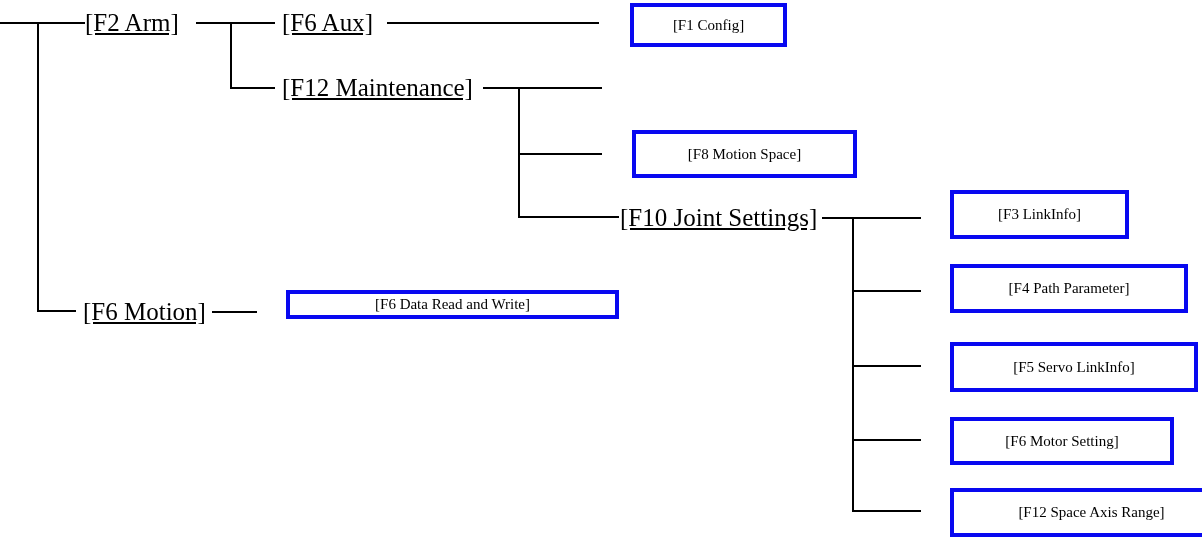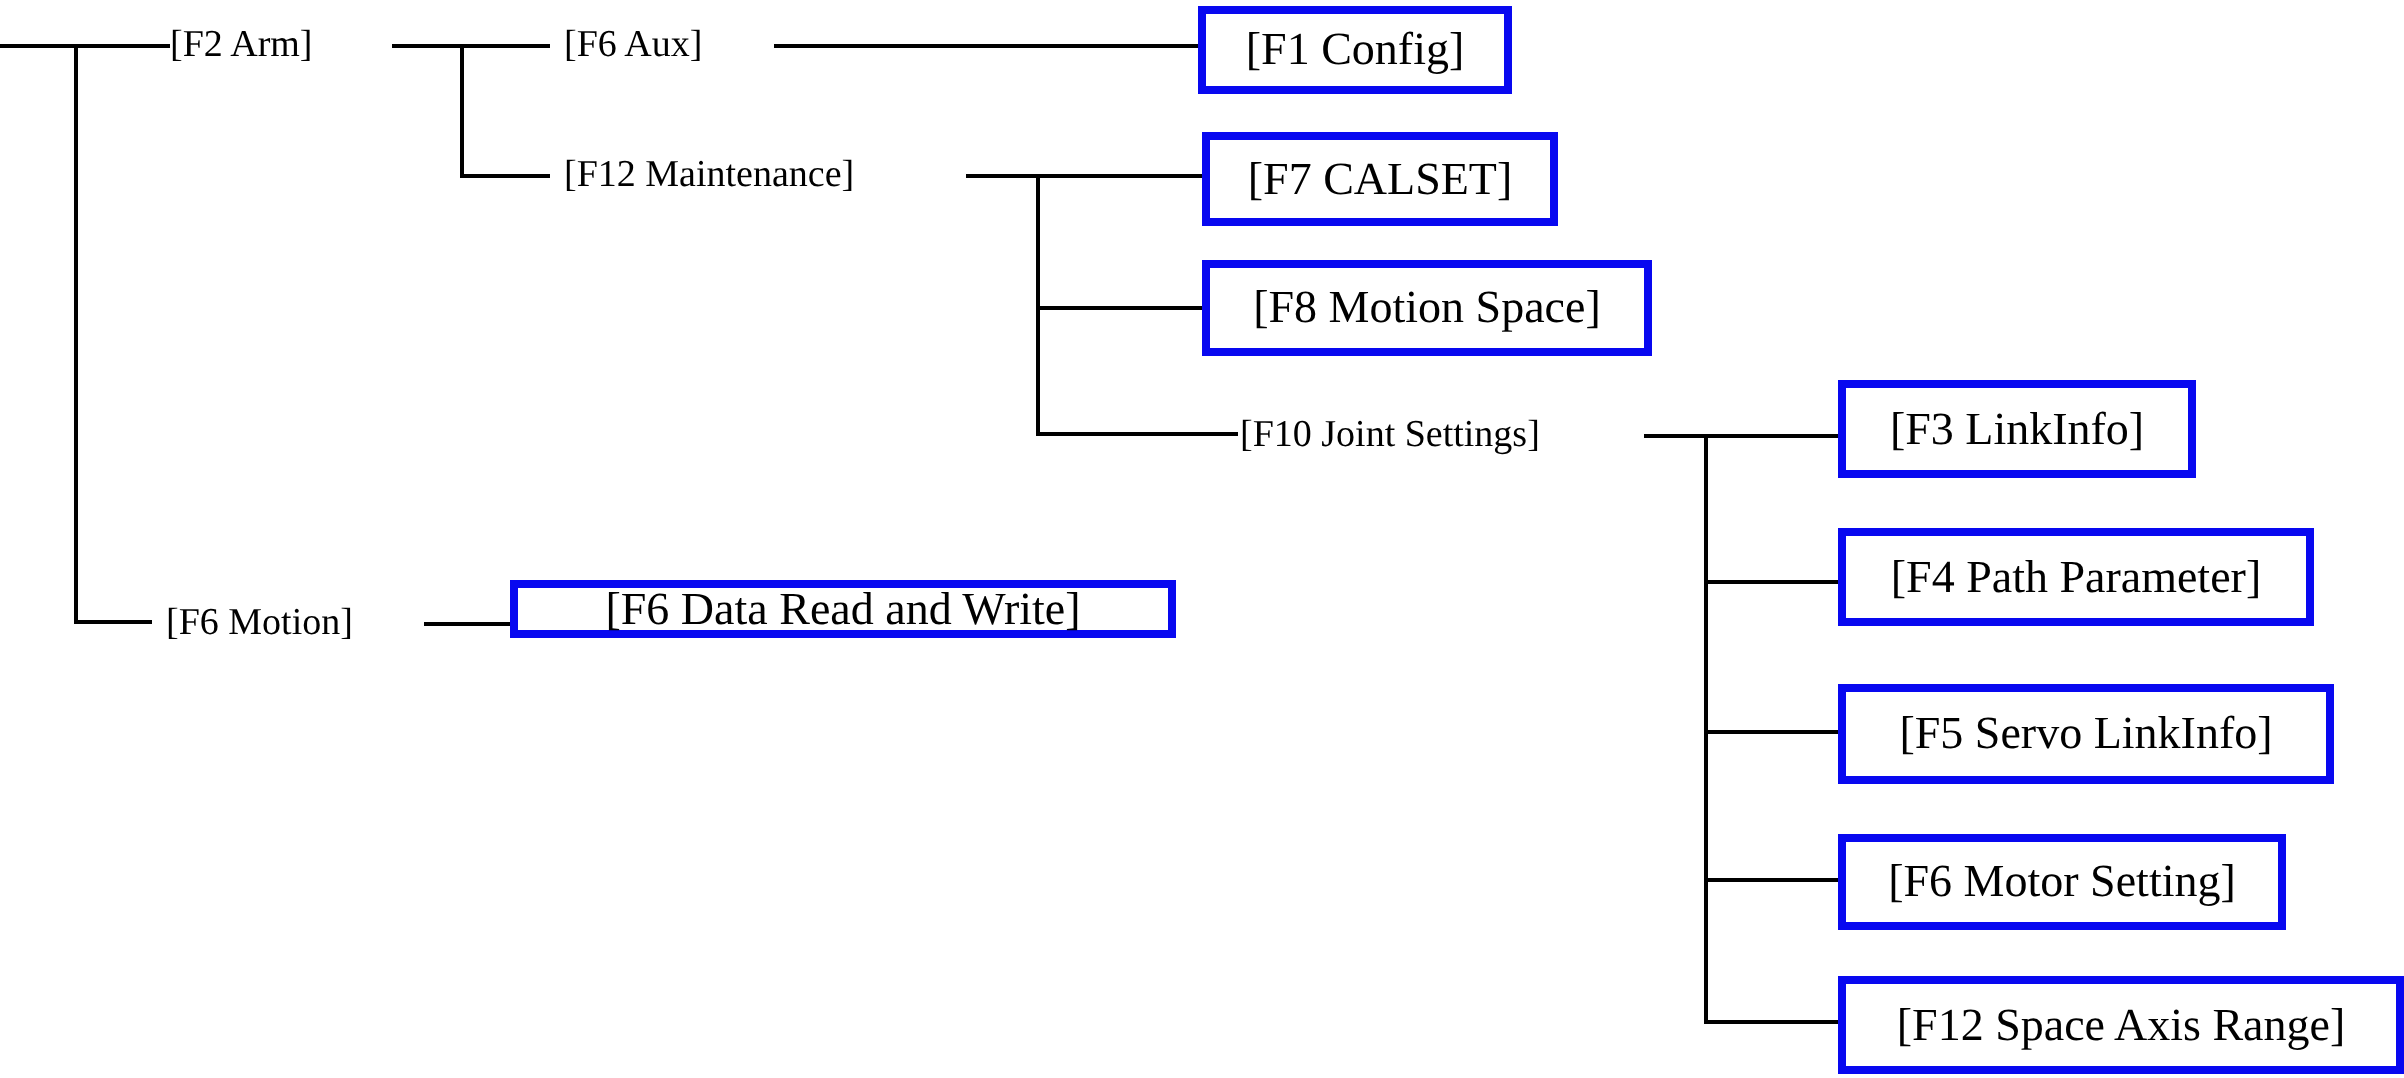--- a/index.html
+++ b/index.html
@@ -22,35 +22,37 @@
   }
   .vline {
     position: absolute;
     width: 2px;
     background: var(--line, #000000);
   }
   .node-plain {
     position: absolute;
     height: 28px;
     line-height: 28px;
-    font-size: 19px;
+    font-size: 25px;
     color: var(--text, #000000);
     white-space: nowrap;
+    text-decoration: underline;
   }
   .node-box {
     position: absolute;
     box-sizing: border-box;
     border: 4px solid var(--blue, #0808f0);
     background: #ffffff;
     display: flex;
     align-items: center;
     justify-content: center;
-    font-size: 23px;
+    font-size: 15px;
     color: var(--text, #000000);
     white-space: nowrap;
+    margin-left: 31px;
   }
 </style>
 </head>
 <body>
 
 <div id="canvas">
 
   <div class="hline" style="left:0px;   top:22px;  width:85px;"></div>
   <div class="hline" style="left:196px; top:22px;  width:79px;"></div>
   <div class="hline" style="left:387px; top:22px;  width:212px;"></div>
@@ -71,21 +73,20 @@
   <div class="vline" style="left:518px; top:87px;  height:131px;"></div>
   <div class="vline" style="left:852px; top:217px; height:295px;"></div>
 
   <div class="node-plain" style="left:85px;  top:9px;">[F2 Arm]</div>
   <div class="node-plain" style="left:282px; top:9px;">[F6 Aux]</div>
   <div class="node-plain" style="left:282px; top:74px;">[F12 Maintenance]</div>
   <div class="node-plain" style="left:620px; top:204px;">[F10 Joint Settings]</div>
   <div class="node-plain" style="left:83px;  top:298px;">[F6 Motion]</div>
 
   <div class="node-box" style="left:599px; top:3px;   width:157px; height:44px;">[F1 Config]</div>
-  <div class="node-box" style="left:601px; top:66px;  width:178px; height:47px;">[F7 CALSET]</div>
   <div class="node-box" style="left:601px; top:130px; width:225px; height:48px;">[F8 Motion Space]</div>
   <div class="node-box" style="left:919px; top:190px; width:179px; height:49px;">[F3 LinkInfo]</div>
   <div class="node-box" style="left:919px; top:264px; width:238px; height:49px;">[F4 Path Parameter]</div>
   <div class="node-box" style="left:919px; top:342px; width:248px; height:50px;">[F5 Servo LinkInfo]</div>
   <div class="node-box" style="left:919px; top:417px; width:224px; height:48px;">[F6 Motor Setting]</div>
   <div class="node-box" style="left:919px; top:488px; width:283px; height:49px;">[F12 Space Axis Range]</div>
   <div class="node-box" style="left:255px; top:290px; width:333px; height:29px;">[F6 Data Read and Write]</div>
 
 </div>
 

